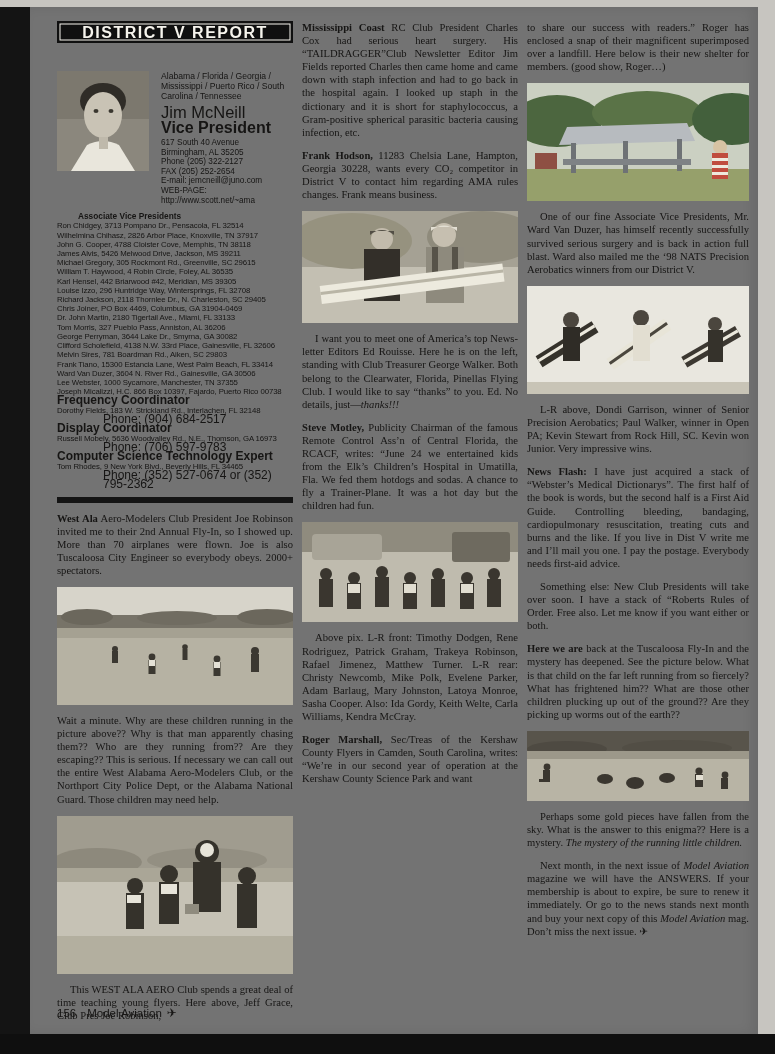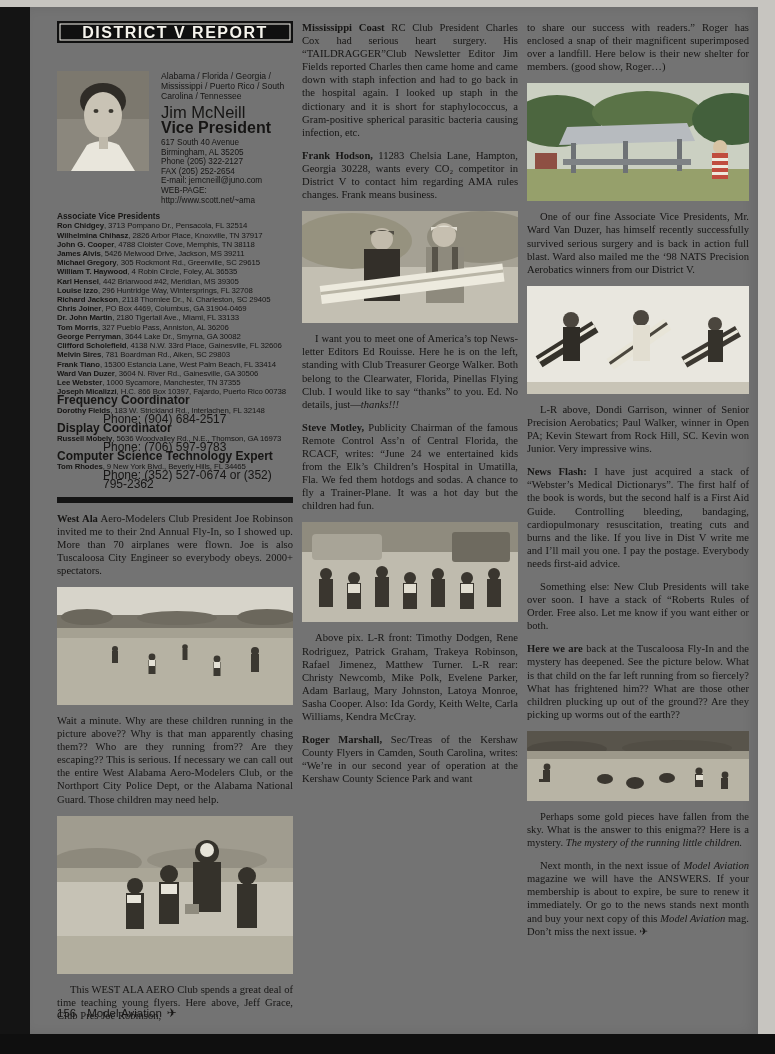--- a/index.html
+++ b/index.html
@@ -34,23 +34,23 @@
 
   .masthead{display:flex;gap:12px;margin-top:28px;font-family:"Liberation Sans", sans-serif;}
   .portrait{flex:0 0 92px;}
   .mast-right{flex:1;}
   .regions{font-size:8.6px;line-height:10px;margin-bottom:3px;}
   .vp-name{font-size:16.5px;font-weight:400;line-height:17px;}
   .vp-role{font-size:16px;font-weight:800;line-height:13px;margin-bottom:4px;}
   .contact-line{font-size:8.2px;line-height:9.6px;}
 
   .roster{margin-top:7px;font-family:"Liberation Sans", sans-serif;}
-  .roster-heading{font-size:8.3px;font-weight:800;line-height:9.2px;}
+  .roster-heading{font-size:8.3px;font-weight:800;line-height:9.2px;margin-left:21px;}
   .avp-row{font-size:7.8px;line-height:9.2px;white-space:nowrap;overflow:hidden;letter-spacing:-0.1px;}
-  .avp-row b{font-weight:700;}
+  .avp-row b{font-weight:400;}
   .officer-heading{font-size:12px;font-weight:800;line-height:9.6px;}
   .officer-phone{font-size:12px;line-height:9.2px;padding-left:46px;}
 
   .bar-divider{height:6px;background:#141414;margin:7px 0 9px;}
 
   .p{margin:0 0 10px;text-align:justify;}
   .p.ind{text-indent:13px;}
   .p b{font-weight:700;}
   .photo{display:block;margin:2px 0 9px;}
   .footer{

